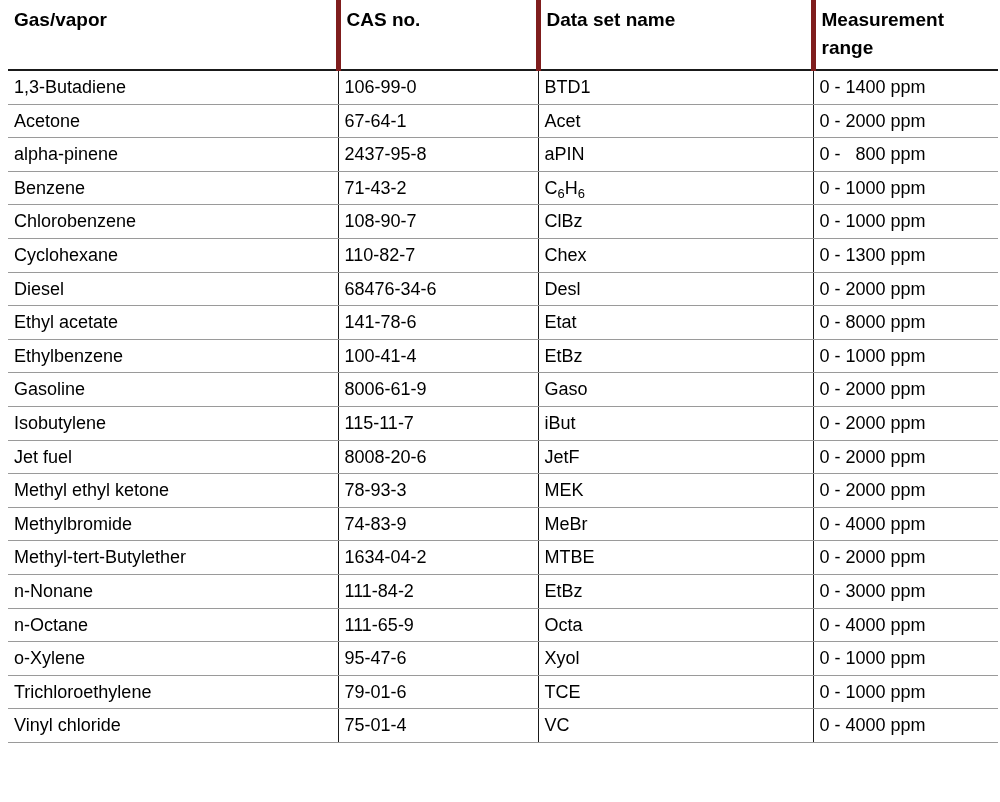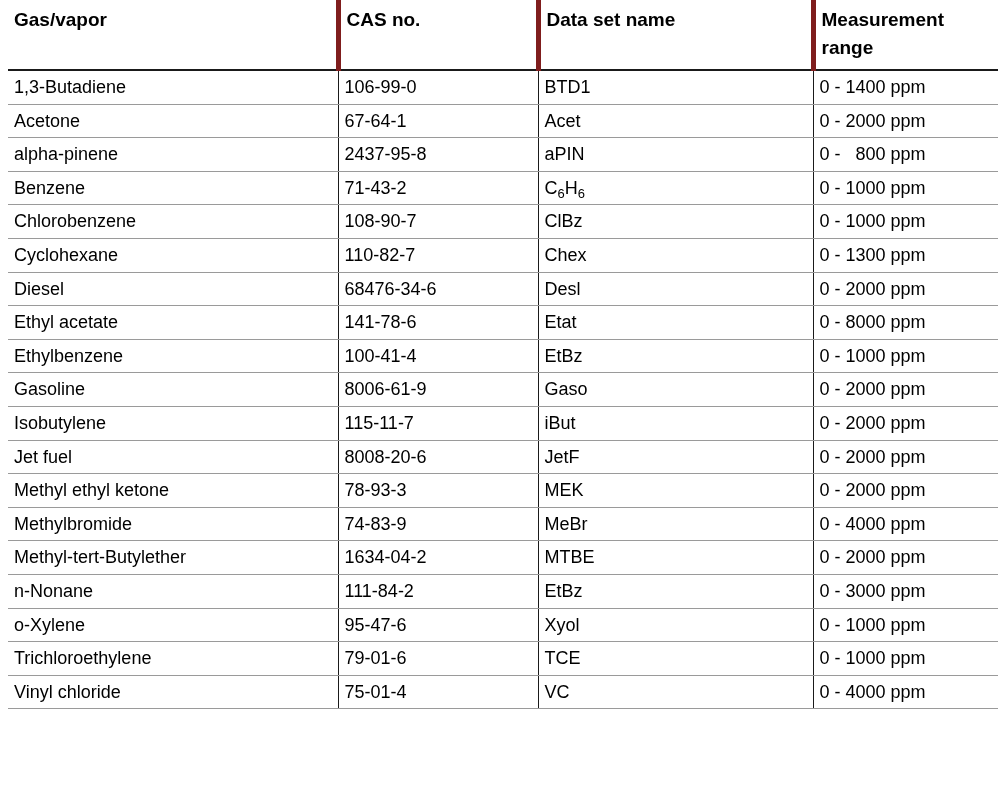--- a/index.html
+++ b/index.html
@@ -185,20 +185,26 @@
           <td>MTBE</td>
           <td class="last">0 - 2000 ppm</td>
         </tr>
         <tr>
           <td>n-Nonane</td>
           <td>111-84-2</td>
           <td>EtBz</td>
           <td class="last">0 - 3000 ppm</td>
         </tr>
         <tr>
+          <td>n-Octane</td>
+          <td>111-65-9</td>
+          <td>Octa</td>
+          <td class="last">0 - 4000 ppm</td>
+        </tr>
+        <tr>
           <td>o-Xylene</td>
           <td>95-47-6</td>
           <td>Xyol</td>
           <td class="last">0 - 1000 ppm</td>
         </tr>
         <tr>
           <td>Trichloroethylene</td>
           <td>79-01-6</td>
           <td>TCE</td>
           <td class="last">0 - 1000 ppm</td>

